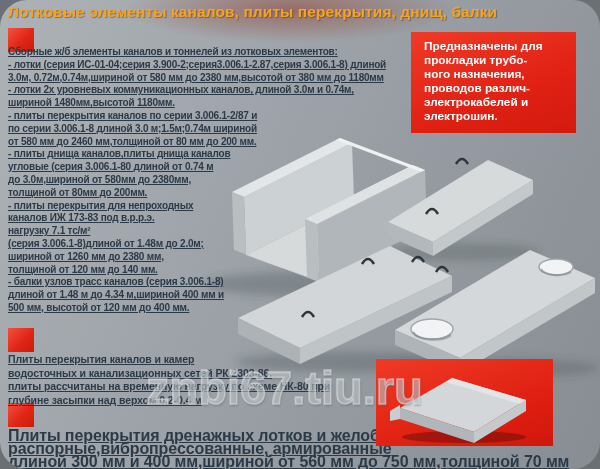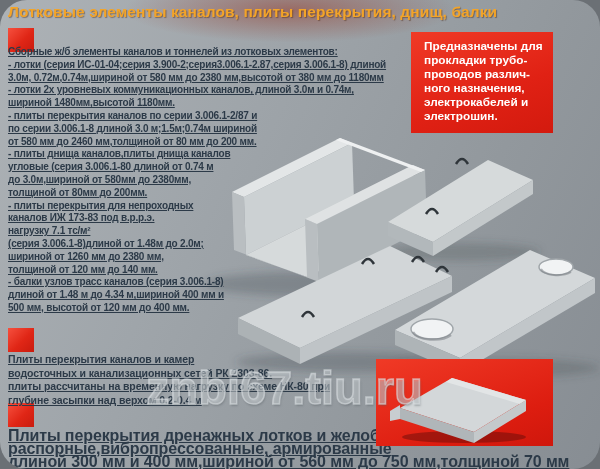--- a/index.html
+++ b/index.html
@@ -22,21 +22,21 @@
   }
   .sq1 { left:8px; top:28px; }
   .sq2 { left:8px; top:328px; }
   .sq3 { left:8px; top:403px; }
   .txt { position:absolute; z-index:6; color:#2c3a48; font-weight:bold;text-decoration:underline; }
   .txt .line { white-space:nowrap; }
   .main-text { left:8px; top:46px; font-size:10px; line-height:12.8px; letter-spacing:-0.2px; }
   .sec2 { left:8px; top:353px; font-size:10.5px; line-height:13.7px; letter-spacing:-0.1px; }
   .sec3 { left:8px; top:429px; font-size:16px; line-height:13px; letter-spacing:-0.1px; }
   .callout {
-    position:absolute; left:411px; top:32px; width:142px; height:101px; z-index:7;
+    position:absolute; left:411px; top:32px; width:165px; height:101px; z-index:7;
     background:linear-gradient(160deg,#f03a26 0%,#e02114 60%,#d31a0e 100%);
     padding:7px 0 0 13px;
   }
   .callout .line { color:#ffffff; font-weight:bold; font-size:11.8px; line-height:14px; white-space:nowrap; }
   .products { position:absolute; left:0; top:0; z-index:5; pointer-events:none; }
   .photo-box {
     position:absolute; left:376px; top:359px; width:177px; height:87px; z-index:10;
     background:linear-gradient(160deg,#f03a26 0%,#dd1d10 70%,#cf170c 100%);
   }
   .photo-box svg { display:block; }
@@ -131,22 +131,22 @@
       <ellipse cx="556" cy="267" rx="17" ry="8" fill="#f1f3f4" stroke="#a0a6aa" stroke-width="1.5"></ellipse>
       <path d="M541,269 a17,8 0 0 0 30,3" stroke="rgba(128,134,138,0.6)" stroke-width="2" fill="none"></path>
       <path d="M412,262 q6,-10 12,0" stroke="#2f353a" stroke-width="2.5" fill="none"></path>
       <path d="M436,272 q6,-10 12,0" stroke="#2f353a" stroke-width="2.5" fill="none"></path>
     </g>
   </svg>
 
   <div class="callout">
     <div class="line">Предназначены для</div>
     <div class="line">прокладки трубо-</div>
+    <div class="line">ного назначения,</div>
     <div class="line">проводов различ-</div>
-    <div class="line">ного назначения,</div>
     <div class="line">электрокабелей и</div>
     <div class="line">электрошин.</div>
   </div>
 
   <div class="txt sec2">
     <div class="line">Плиты перекрытия каналов и камер</div>
     <div class="line">водосточных и канализационных сетей РК 2303-86.</div>
     <div class="line">плиты рассчитаны на временную нагрузку по схеме НК-80 при</div>
     <div class="line">глубине засыпки над верхом 0.2-0.4 м</div>
   </div>

